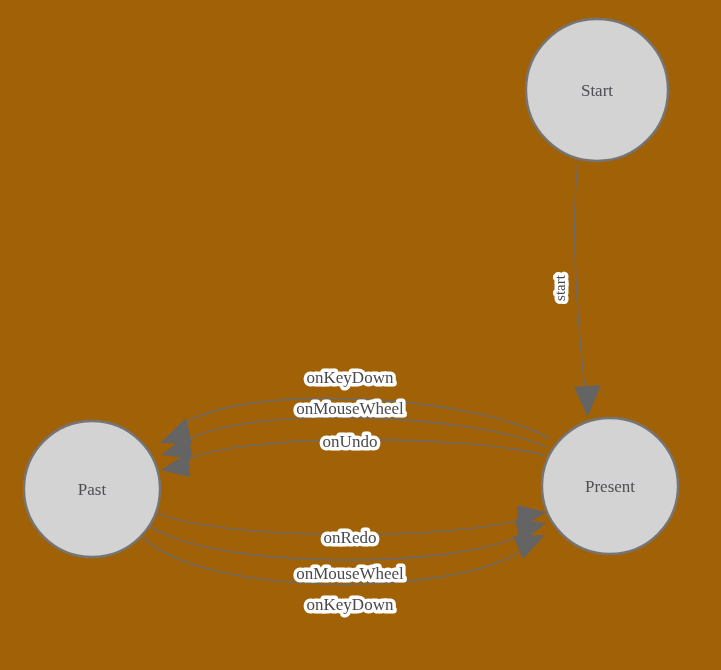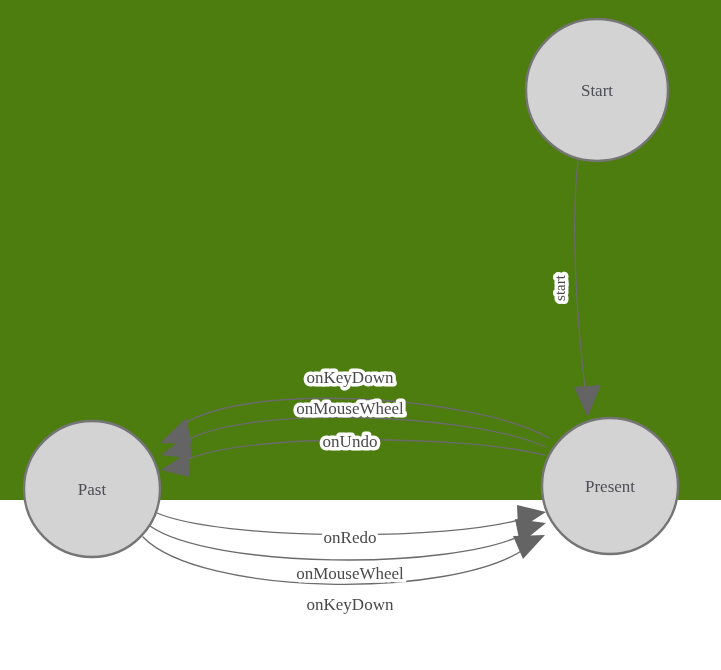--- a/index.html
+++ b/index.html
@@ -10,22 +10,22 @@
   }
   body {
     width: 721px;
     height: 670px;
     overflow: hidden;
     font-family: "Liberation Serif", "DejaVu Serif", serif;
   }
   #diagram-root {
     position: relative;
     width: 721px;
-    height: 500px;
-    background: #4d7c0f;
+    height: 670px;
+    background: #a16207;
   }
   #graph-svg {
     position: absolute;
     top: 0;
     left: 0;
     width: 721px;
     height: 670px;
     display: block;
   }
   .node-circle {

